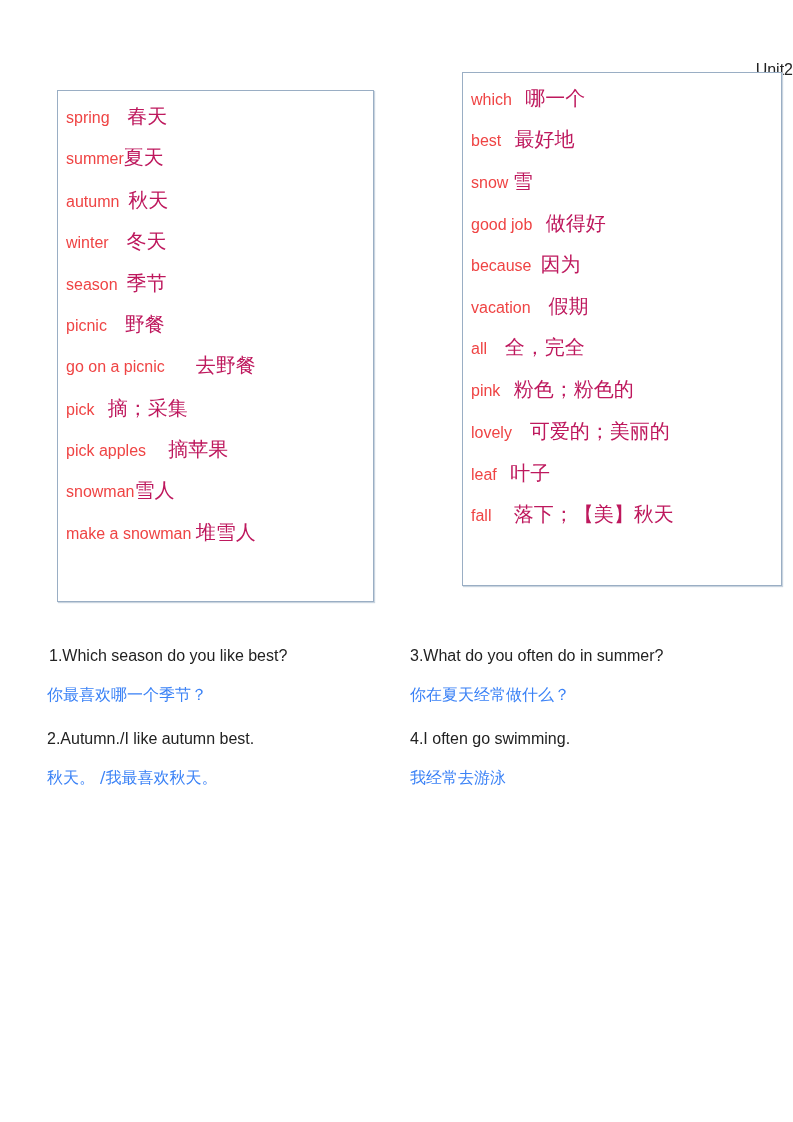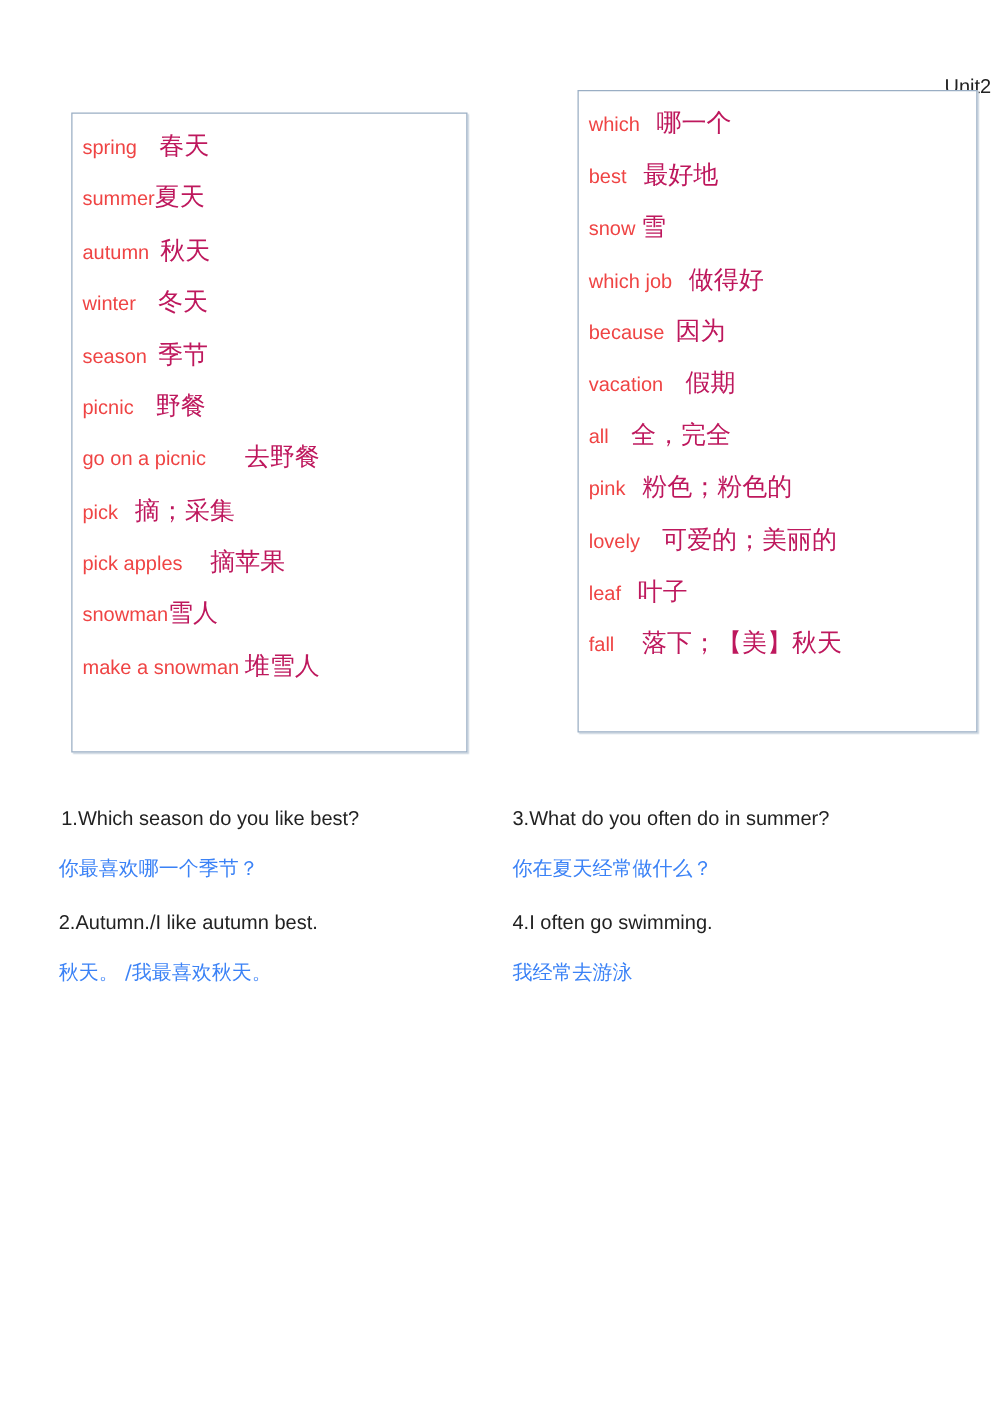--- a/index.html
+++ b/index.html
@@ -31,21 +31,21 @@
   <div class="row" style="top:307px"><span class="en">pick</span><span>   </span><span class="zh">摘；采集</span></div>
   <div class="row" style="top:348px"><span class="en">pick apples</span><span>     </span><span class="zh">摘苹果</span></div>
   <div class="row" style="top:389px"><span class="en">snowman</span><span></span><span class="zh">雪人</span></div>
   <div class="row" style="top:431px"><span class="en">make a snowman</span><span> </span><span class="zh">堆雪人</span></div>
 </div>
 
 <div class="box right">
   <div class="row" style="top:15px"><span class="en">which</span><span>   </span><span class="zh">哪一个</span></div>
   <div class="row" style="top:56px"><span class="en">best</span><span>   </span><span class="zh">最好地</span></div>
   <div class="row" style="top:98px"><span class="en">snow</span><span> </span><span class="zh">雪</span></div>
-  <div class="row" style="top:140px"><span class="en">which job</span><span>   </span><span class="zh">做得好</span></div>
+  <div class="row" style="top:140px"><span class="en">good job</span><span>   </span><span class="zh">做得好</span></div>
   <div class="row" style="top:181px"><span class="en">because</span><span>  </span><span class="zh">因为</span></div>
   <div class="row" style="top:223px"><span class="en">vacation</span><span>    </span><span class="zh">假期</span></div>
   <div class="row" style="top:264px"><span class="en">all</span><span>    </span><span class="zh">全，完全</span></div>
   <div class="row" style="top:306px"><span class="en">pink</span><span>   </span><span class="zh">粉色；粉色的</span></div>
   <div class="row" style="top:348px"><span class="en">lovely</span><span>    </span><span class="zh">可爱的；美丽的</span></div>
   <div class="row" style="top:390px"><span class="en">leaf</span><span>   </span><span class="zh">叶子</span></div>
   <div class="row" style="top:431px"><span class="en">fall</span><span>     </span><span class="zh">落下；【美】秋天</span></div>
 </div>
 
 <div class="qa" style="left:49px; top:646px">1.Which season do you like best?</div>

